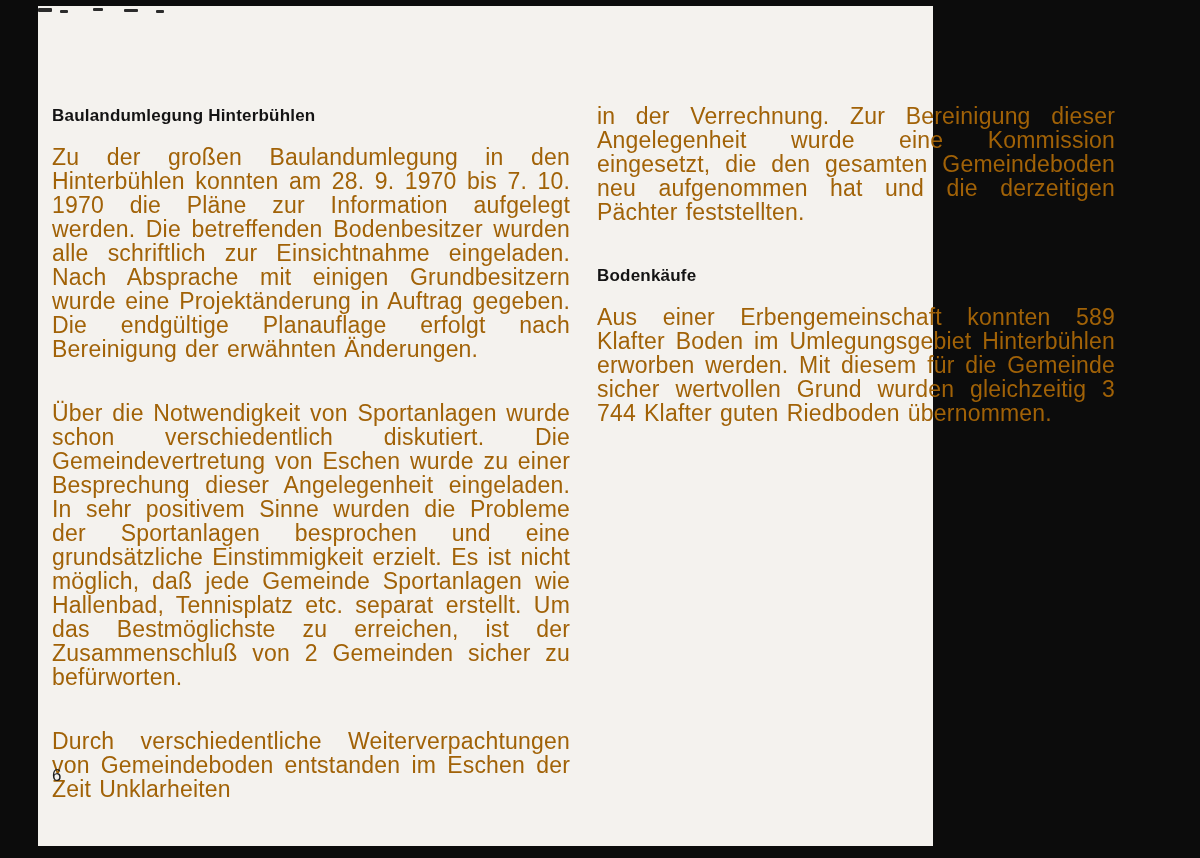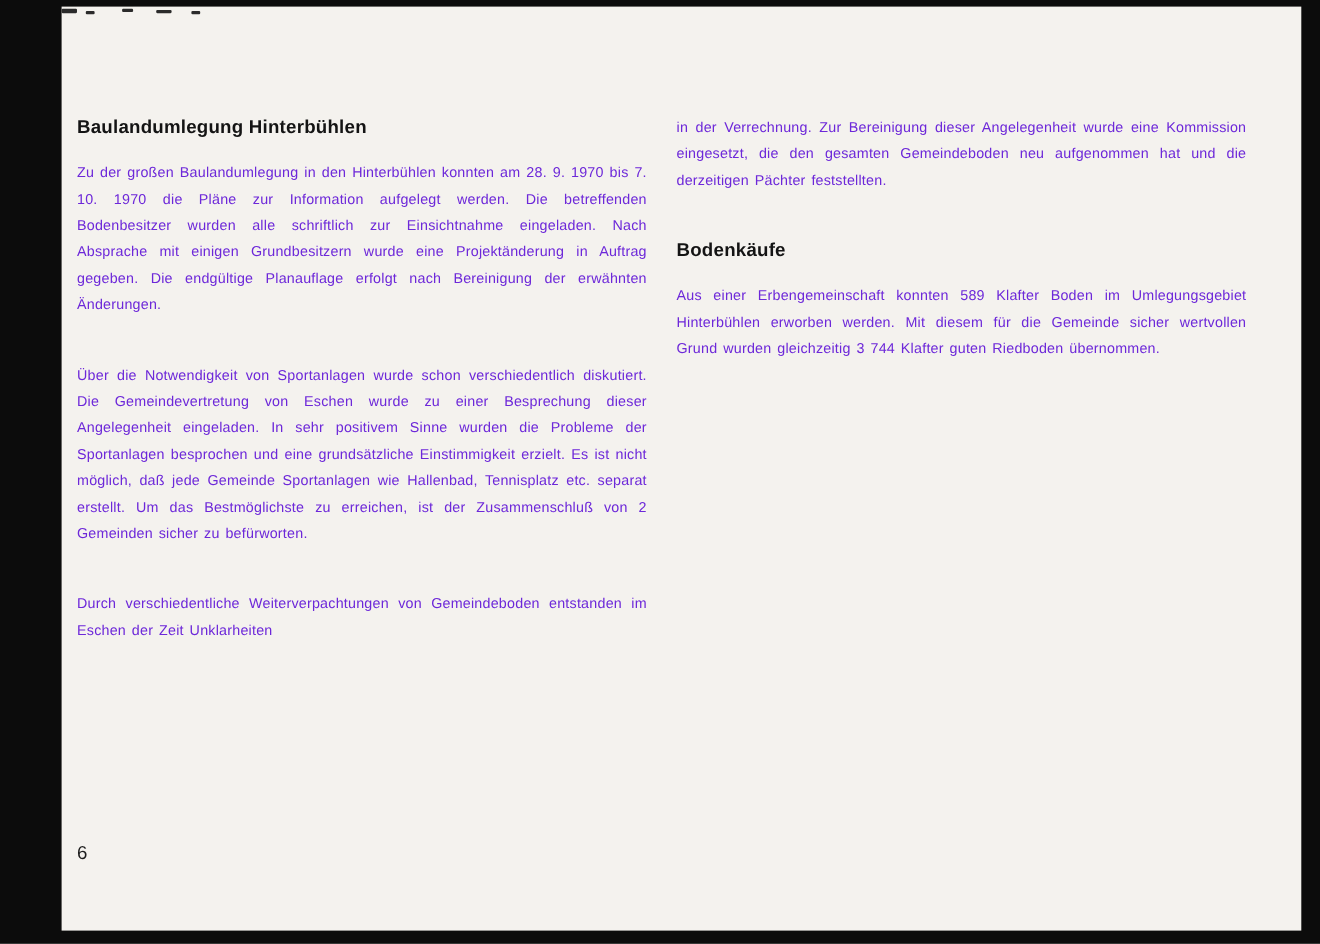--- a/index.html
+++ b/index.html
@@ -6,25 +6,24 @@
     html, body { width: 1200px; height: 858px; overflow: hidden; }
     body {
       background: #0c0c0c;
       font-family: "Liberation Sans", sans-serif;
       position: relative;
     }
     .page {
       position: absolute;
       left: 38px;
       top: 6px;
-      width: 1127px;
+      width: 895px;
       height: 840px;
       background: #f4f2ee;
       color: #1d1d1d;
-      margin-left: 18px;
     }
     .artifact {
       position: absolute;
       background: #2b2b2b;
       border-radius: 1px;
     }
     .a1 { left: 0px;   top: 2px; width: 14px; height: 4px; }
     .a2 { left: 22px;  top: 4px; width: 8px;  height: 3px; }
     .a3 { left: 55px;  top: 2px; width: 10px; height: 3px; }
     .a4 { left: 86px;  top: 3px; width: 14px; height: 3px; }
@@ -40,27 +39,27 @@
     .col { width: 518px; flex: 0 0 518px; }
     section + section { margin-top: 40px; }
     h3.section-heading {
       font-size: 17px;
       font-weight: 700;
       color: #141414;
       letter-spacing: 0.2px;
       line-height: 24px;
     }
     p.section-body {
-      font-size: 13px;
+      font-size: 23px;
       line-height: 24px;
       text-align: justify;
       letter-spacing: 0.2px;
       word-spacing: 1.5px;
       margin-top: 17px;
-      color: #6d28d9;
+      color: #a16207;
     }
     p.section-body.continuation { margin-top: 0; }
     .page-number {
       position: absolute;
       left: 14px;
       top: 760px;
       font-size: 17px;
       color: #1d1d1d;
     }
   </style>

